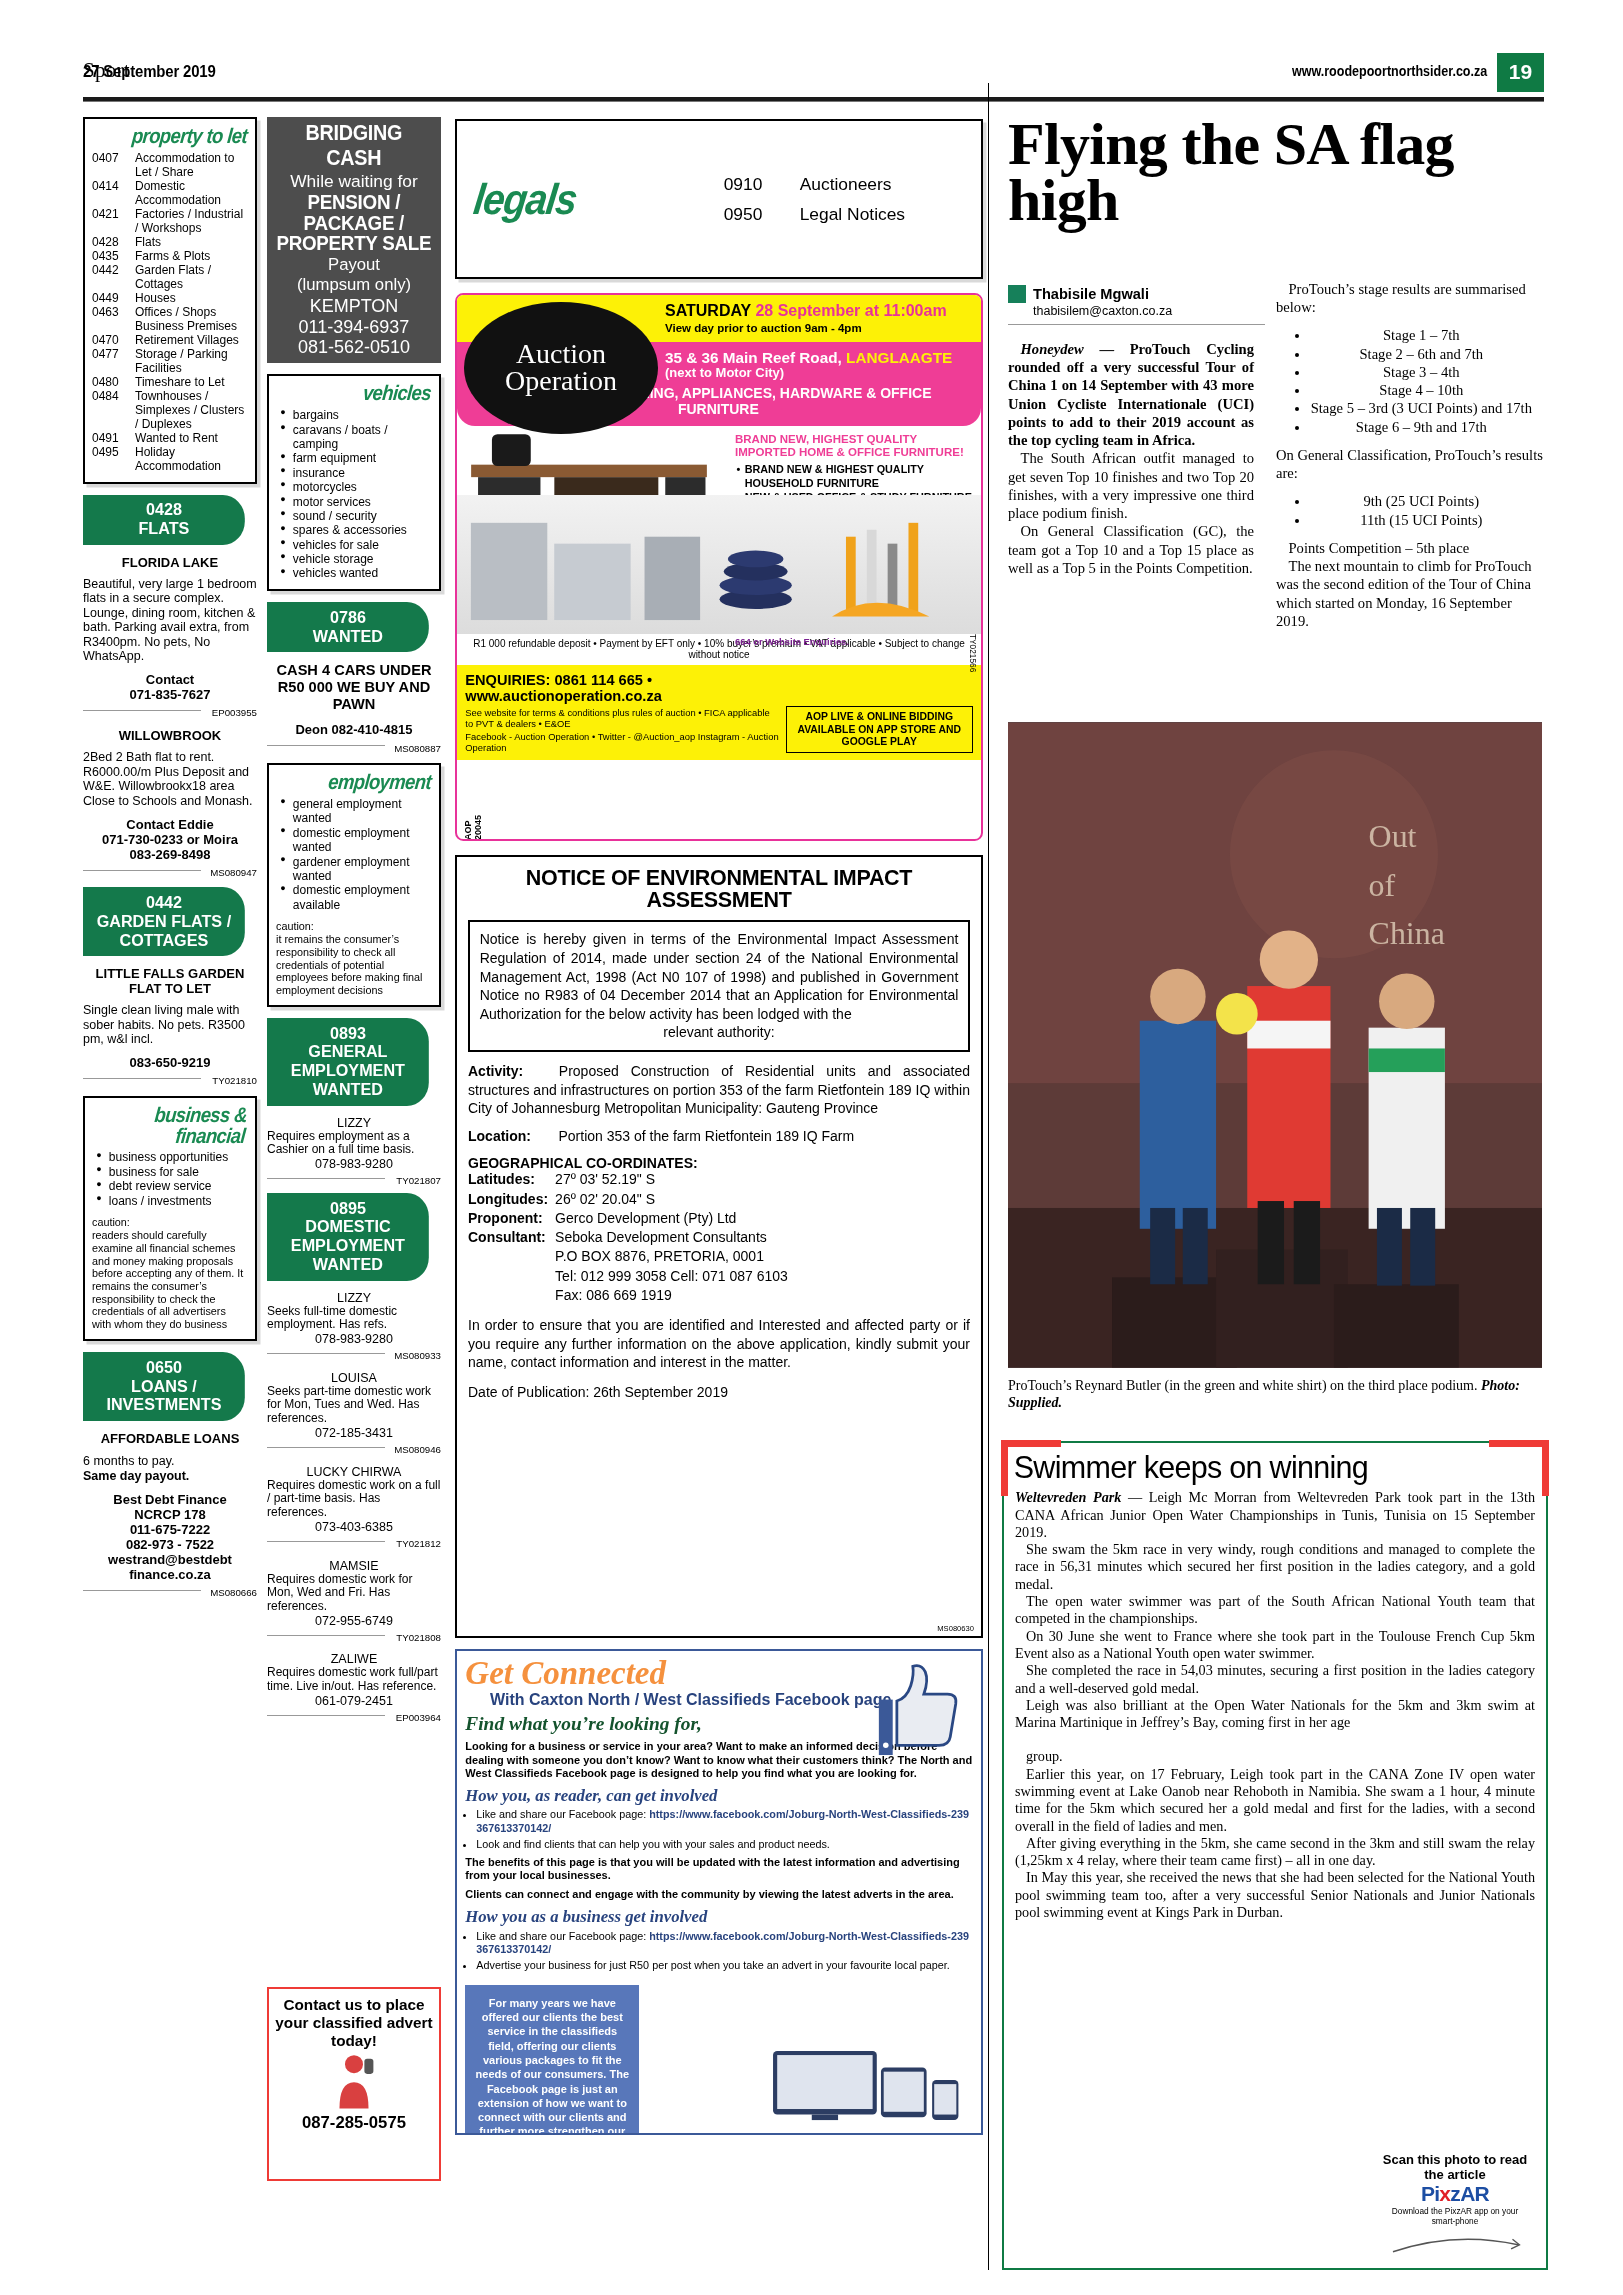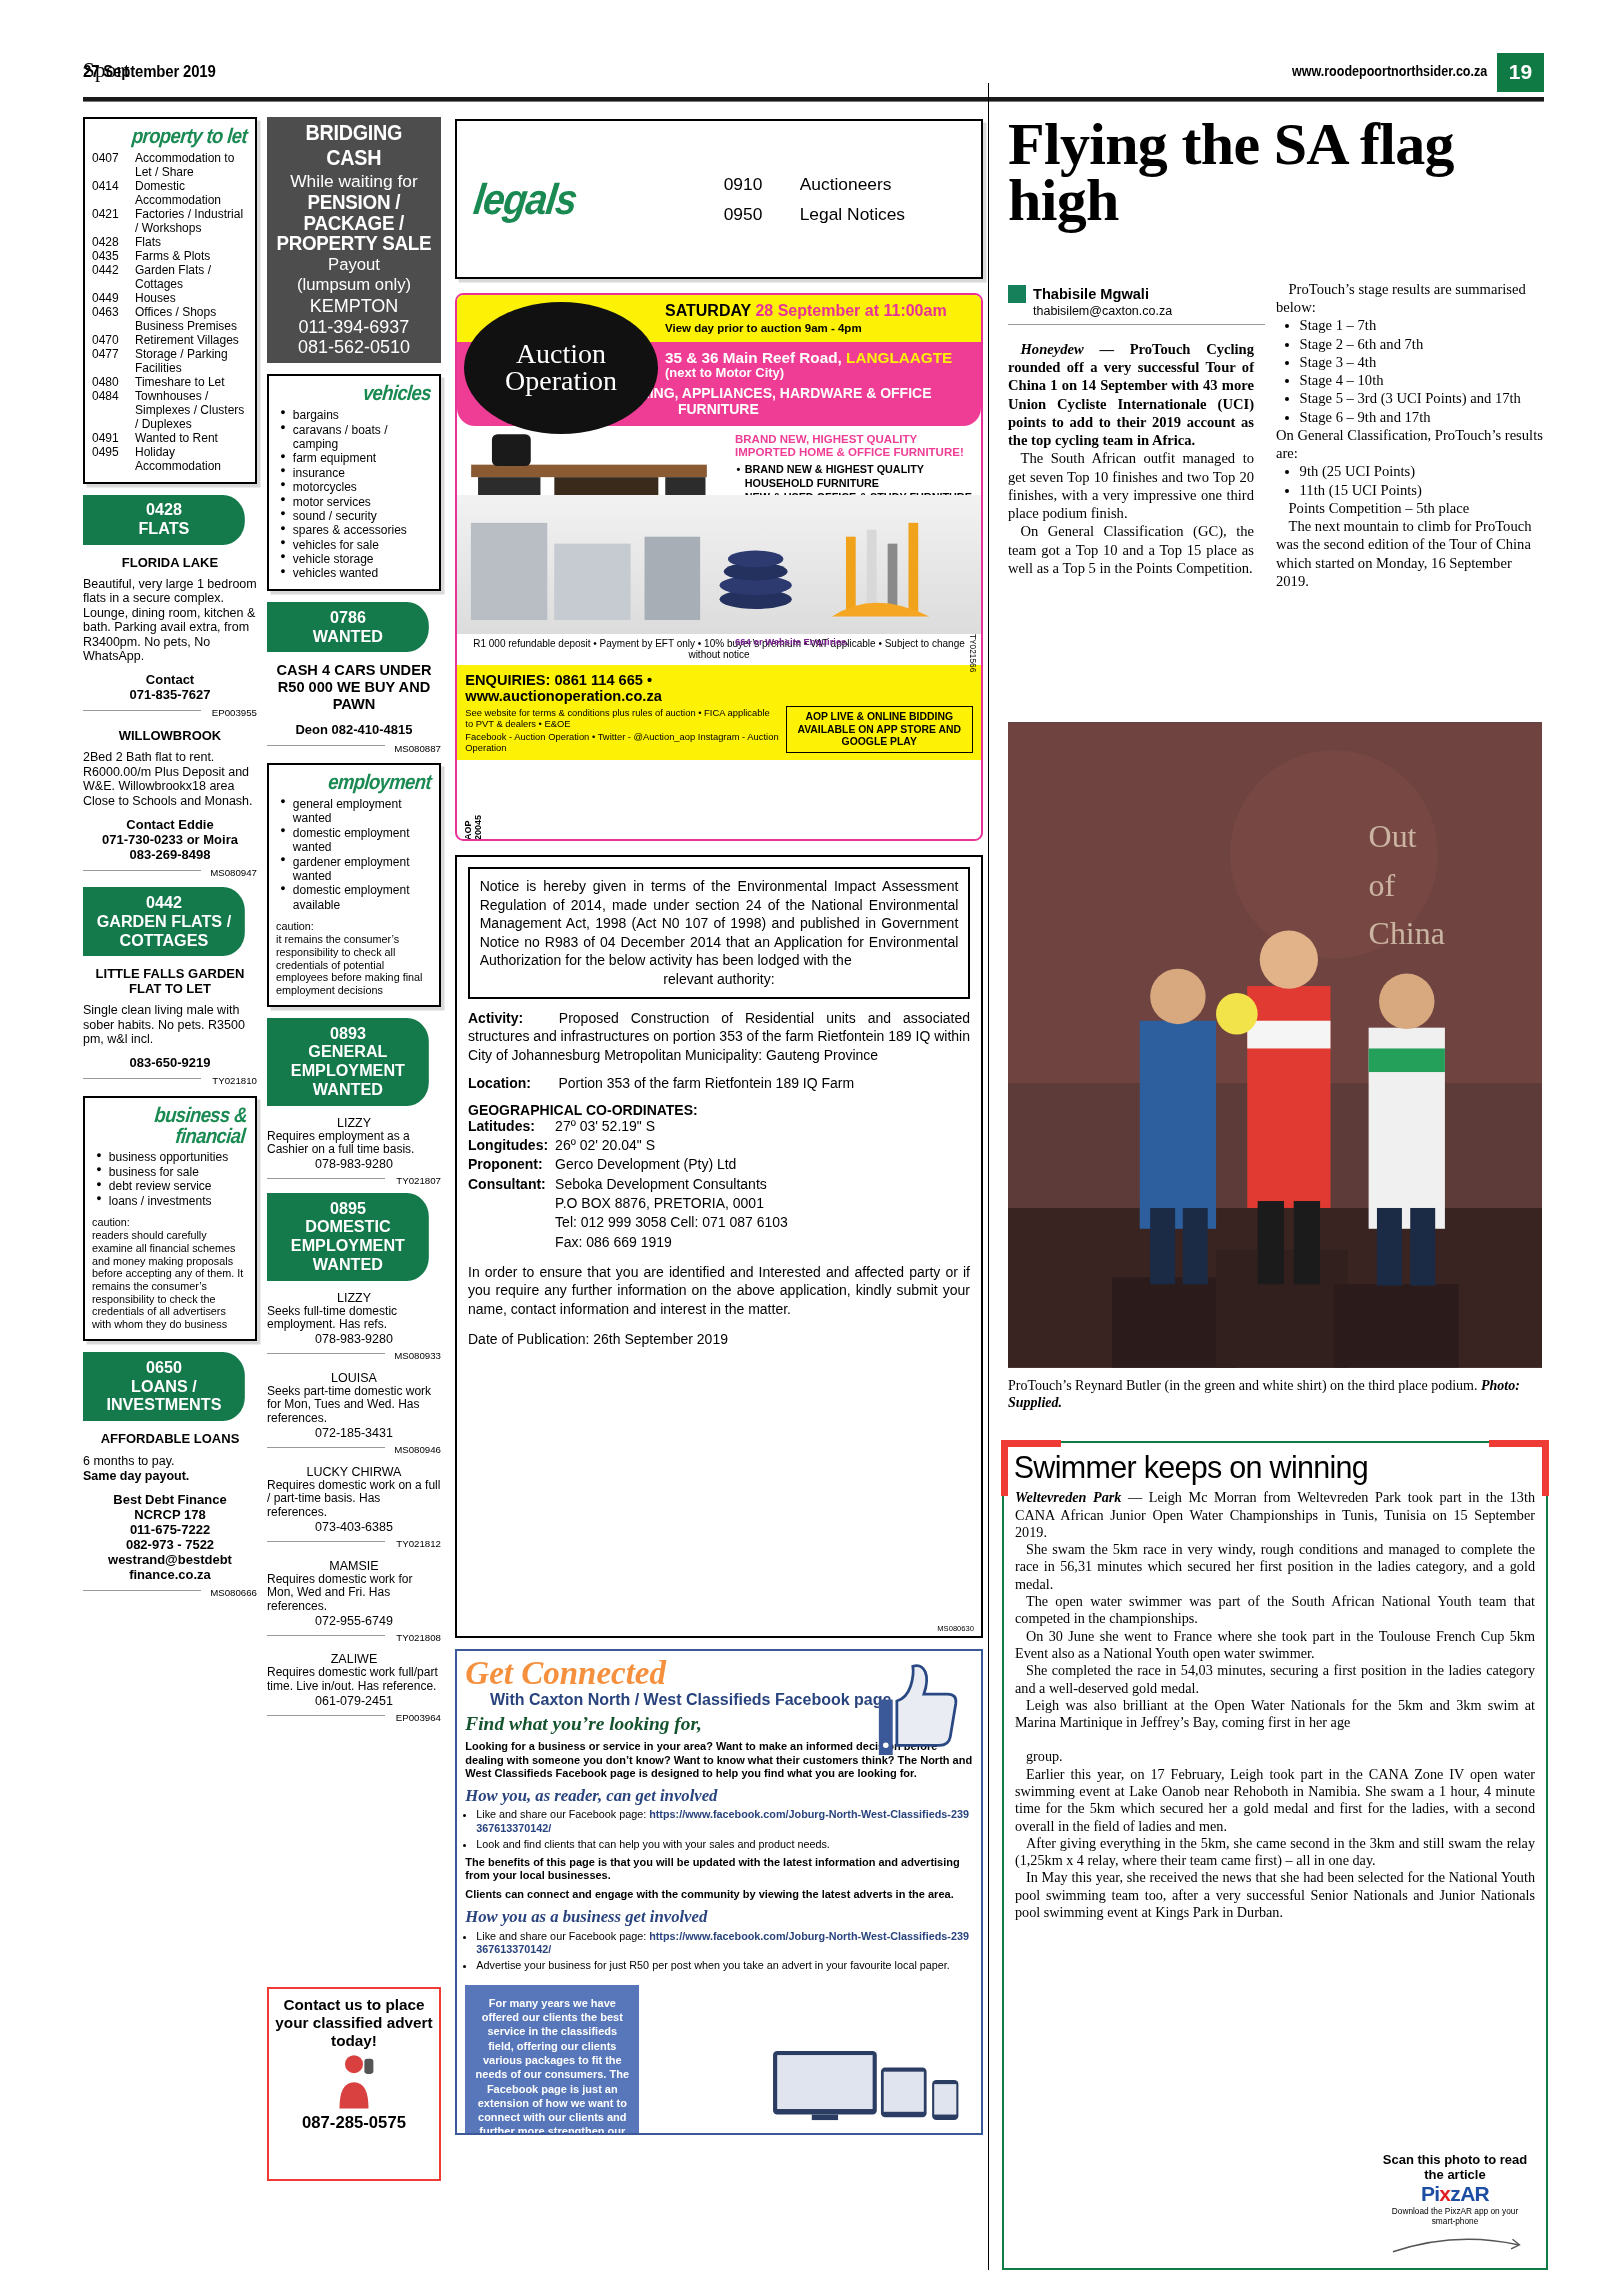--- a/index.html
+++ b/index.html
@@ -212,21 +212,21 @@
   .byline .em { font-size:12.5px; margin-top:1.4px; margin-left:25px; }
   .byline .ln { border-bottom:1.4px solid #999; margin-top:5.6px; }
 
   .art1-c1 { position:absolute; left:1008px; top:340px; width:246px;
     font-family:"Liberation Serif", serif; font-size:14.6px; line-height:1.25; text-align:justify;}
   .art1-c2 { position:absolute; left:1276px; top:280px; width:267px;
     font-family:"Liberation Serif", serif; font-size:14.6px; line-height:1.25;}
   .art1-c1 .lead { font-weight:bold; }
   .art1-c1 .lead em { font-style:italic; }
   .art1-c1 p, .art1-c2 p { margin:0; text-indent:12.5px; }
-  .art1-c2 ul { margin:0; padding-left:23.6px; }
+  .art1-c2 ul { margin:10px; padding-left:23.6px;text-align:center; }
   .art1-c2 li { list-style:disc; }
 
   .photo { position:absolute; left:1008px; top:722px; width:534px; height:646px;
     background:#4a4f55; overflow:hidden; }
   .photo-cap { position:absolute; left:1008px; top:1378px; width:534px;
     font-family:"Liberation Serif", serif; font-size:14px; line-height:1.2; }
   .photo-cap em { font-style:italic; font-weight:bold; }
 
   .art2 { position:absolute; left:1002px; top:1441px; width:546px; height:829px;
     border:2.8px solid #0f7a44; }
@@ -597,20 +597,21 @@
       <div class="auc-enq-left">
         <div class="auc-enq-1">ENQUIRIES: 0861 114 665 • www.auctionoperation.co.za</div>
         <div class="auc-enq-2">See website for terms &amp; conditions plus rules of auction • FICA applicable to PVT &amp; dealers • E&amp;OE</div>
         <div class="auc-enq-3">Facebook - Auction Operation • Twitter - @Auction_aop Instagram - Auction Operation</div>
       </div>
       <div class="auc-enq-box">AOP LIVE &amp; ONLINE BIDDING AVAILABLE ON APP STORE AND GOOGLE PLAY</div>
     </div>
   </div>
 
   <div class="eia" style="left:455px; top:855px; width:528px; height:783px;">
+    <h2>NOTICE OF ENVIRONMENTAL IMPACT ASSESSMENT</h2>
     <div class="inner">
       <span>Notice is hereby given in terms of the Environmental Impact Assessment Regulation of 2014, made under section 24 of the National Environmental Management Act, 1998 (Act N0 107 of 1998) and published in Government Notice no R983 of 04 December 2014 that an Application for Environmental Authorization for the below activity has been lodged with the</span>
       <div class="last">relevant authority:</div>
     </div>
     <div class="p">
       <span class="lbl">Activity:</span>
       <span style="margin-left:23.6px;">Proposed Construction of Residential units and associated structures and infrastructures on portion 353 of the farm Rietfontein 189 IQ within City of Johannesburg Metropolitan Municipality: Gauteng Province</span>
     </div>
     <div class="p">
       <span class="lbl">Location:</span>

